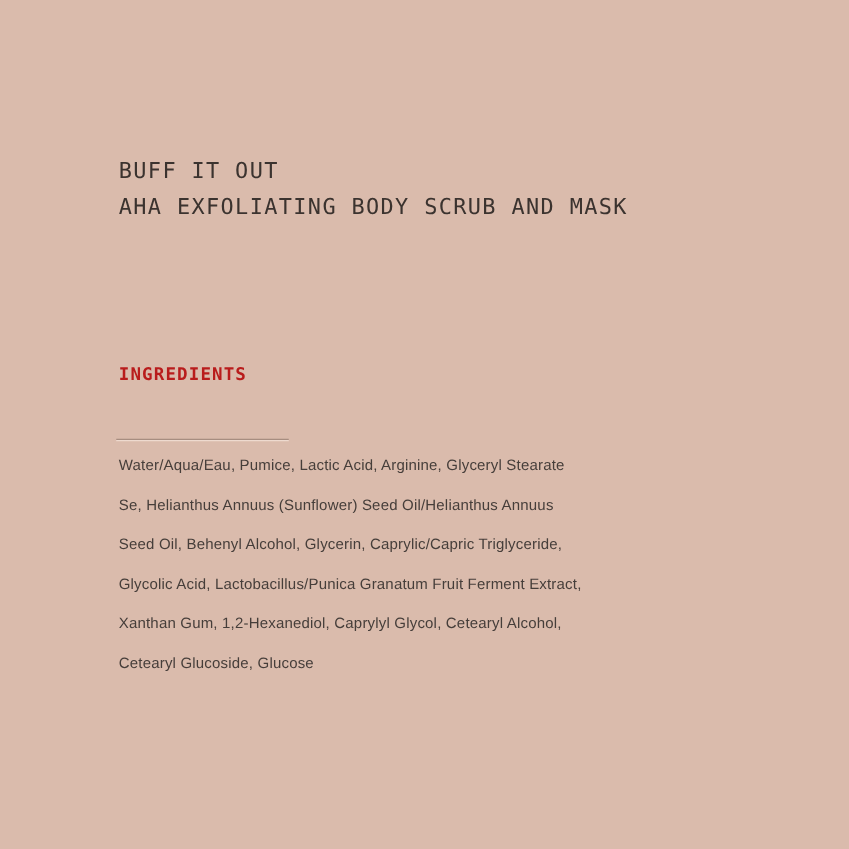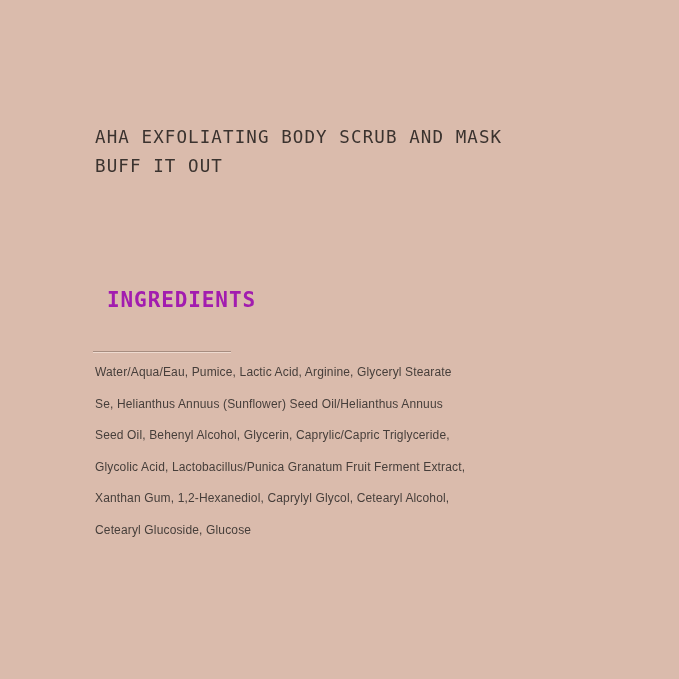--- a/index.html
+++ b/index.html
@@ -19,27 +19,27 @@
     left: 95px;
     top: 123px;
     font-size: 17.5px;
     line-height: 29px;
     letter-spacing: 1.1px;
     color: #3b332f;
     font-weight: 500;
   }
   .ingredients-heading {
     position: absolute;
-    left: 107px;
+    left: 95px;
     top: 290px;
-    font-size: 21px;
+    font-size: 14px;
     line-height: 20px;
     letter-spacing: 0.9px;
     font-weight: bold;
-    color: #a21caf;
+    color: #b91c1c;
   }
   .divider {
     position: absolute;
     left: 93px;
     top: 351px;
     width: 138px;
     height: 0;
     border-top: 1px solid rgba(105, 84, 75, 0.45);
     border-bottom: 1px solid rgba(255, 245, 236, 0.55);
   }
@@ -55,22 +55,22 @@
     color: #463e3a;
     white-space: pre-line;
   }
 </style>
 </head>
 <body>
 
 <div class="canvas">
 
   <div class="heading-block">
+    <div>BUFF IT OUT</div>
     <div>AHA EXFOLIATING BODY SCRUB AND MASK</div>
-    <div>BUFF IT OUT</div>
   </div>
 
   <div class="ingredients-heading">INGREDIENTS</div>
 
   <div class="divider"></div>
 
   <div class="ingredients-text">Water/Aqua/Eau, Pumice, Lactic Acid, Arginine, Glyceryl Stearate
 Se, Helianthus Annuus (Sunflower) Seed Oil/Helianthus Annuus
 Seed Oil, Behenyl Alcohol, Glycerin, Caprylic/Capric Triglyceride,
 Glycolic Acid, Lactobacillus/Punica Granatum Fruit Ferment Extract,

